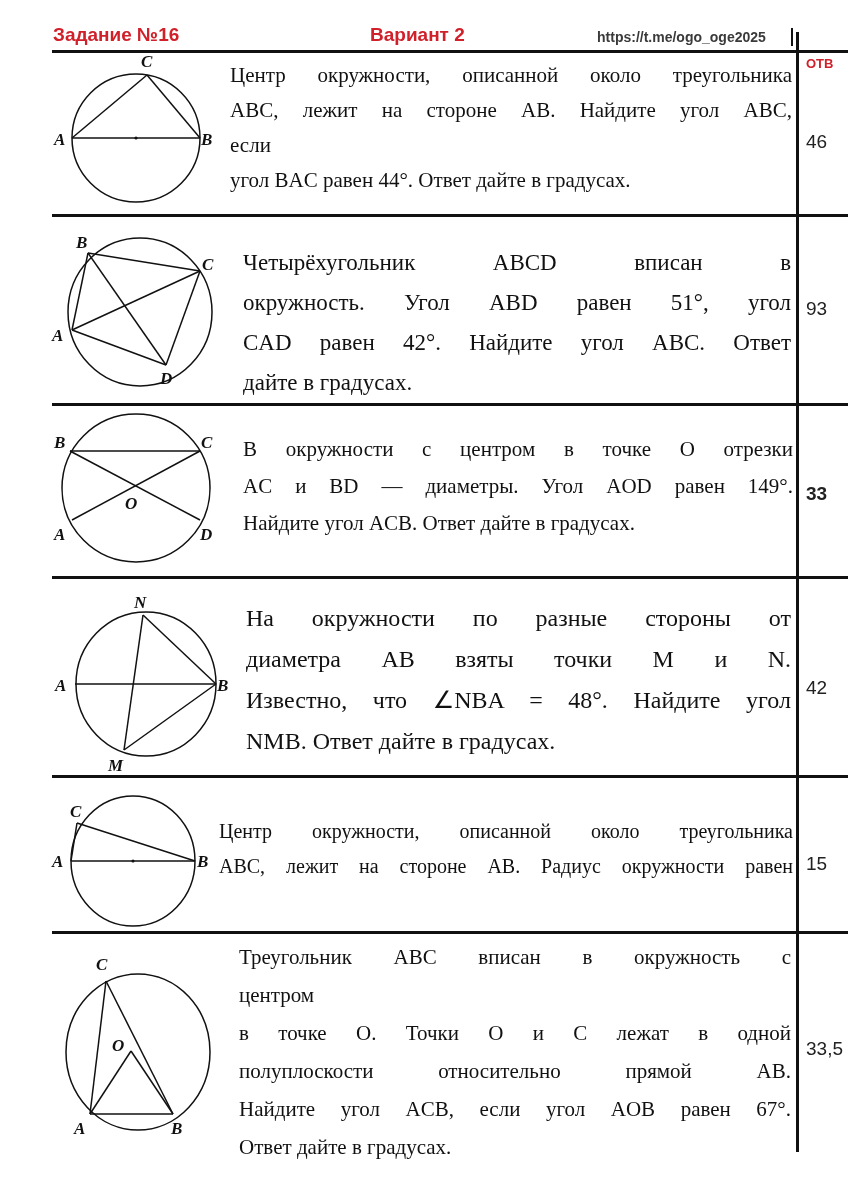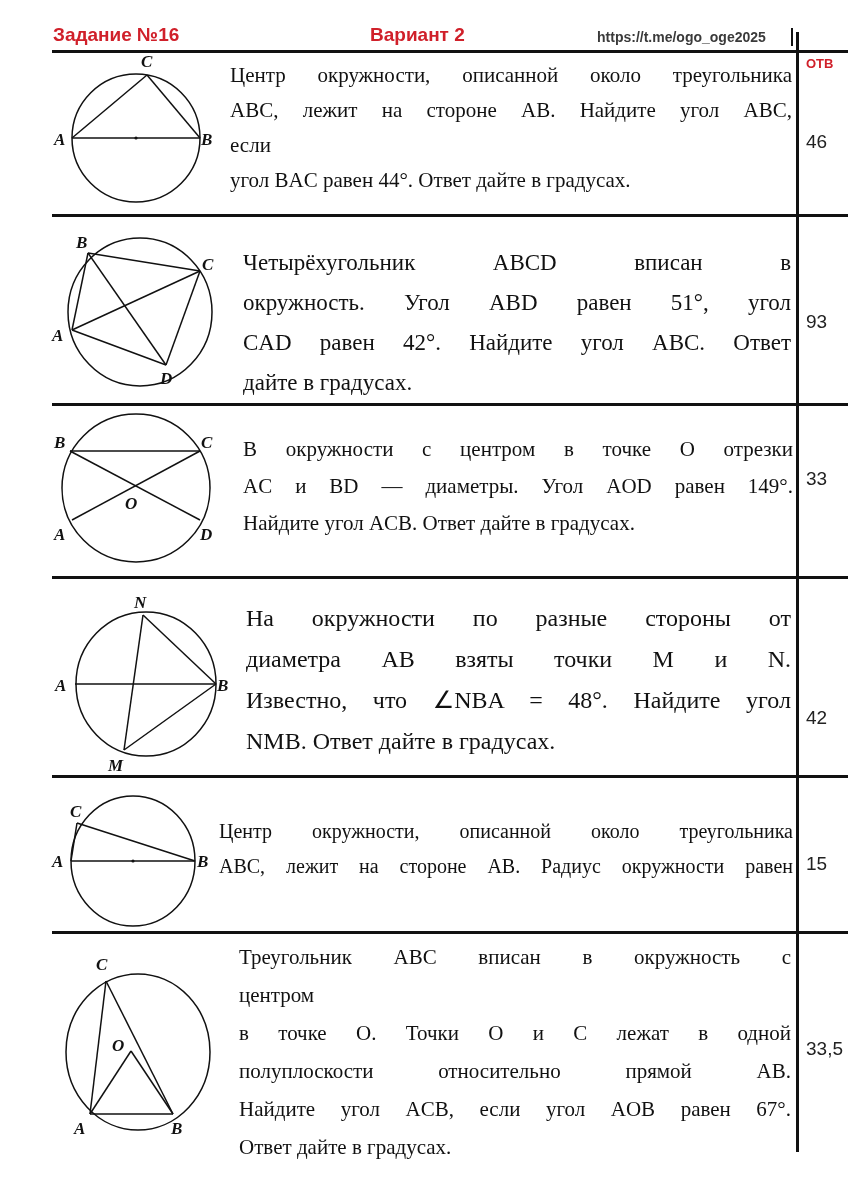--- a/index.html
+++ b/index.html
@@ -72,62 +72,62 @@
     <text x="2" y="113" font-size="17">A</text>
     <text x="110" y="156" font-size="17">D</text>
   </svg>
 </div>
 <div class="text" style="left:243px; top:228px; width:548px; font-size:23px; line-height:40px;margin-top:15px;">
   <p style="text-align-last:justify;">Четырёхугольник ABCD вписан в</p>
   <p style="text-align-last:justify;">окружность. Угол ABD равен 51°, угол</p>
   <p style="text-align-last:justify;">CAD равен 42°. Найдите угол ABC. Ответ</p>
   <p>дайте в градусах.</p>
 </div>
-<div class="answer" style="top:298px;margin-top:13px;">93</div>
+<div class="answer" style="top:298px;">93</div>
 
 <div class="fig" style="left:50px; top:408px; width:175px; height:165px;">
   <svg width="175" height="165" viewBox="0 0 175 165">
     <circle cx="86" cy="80" r="74" fill="none" stroke="#111" stroke-width="1.5"></circle>
     <line x1="20" y1="43" x2="150" y2="43" stroke="#111" stroke-width="1.6"></line>
     <line x1="20" y1="43" x2="150" y2="112" stroke="#111" stroke-width="1.5"></line>
     <line x1="150" y1="43" x2="22" y2="112" stroke="#111" stroke-width="1.5"></line>
     <text x="4" y="40" font-size="17">B</text>
     <text x="151" y="40" font-size="17">C</text>
     <text x="75" y="101" font-size="17">O</text>
     <text x="4" y="132" font-size="17">A</text>
     <text x="150" y="132" font-size="17">D</text>
   </svg>
 </div>
 <div class="text" style="left:243px; top:431px; width:550px; font-size:21px; line-height:37px;">
   <p style="text-align-last:justify;">В окружности с центром в точке O отрезки</p>
   <p style="text-align-last:justify;">AC и BD — диаметры. Угол AOD равен 149°.</p>
   <p>Найдите угол ACB. Ответ дайте в градусах.</p>
 </div>
-<div class="answer" style="top:468px;">33</div>
+<div class="answer" style="top:483px;font-weight:bold;">33</div>
 
 <div class="fig" style="left:50px; top:588px; width:185px; height:190px;">
   <svg width="185" height="190" viewBox="0 0 185 190">
     <ellipse cx="96" cy="96" rx="70" ry="72" fill="none" stroke="#111" stroke-width="1.5"></ellipse>
     <line x1="25" y1="96" x2="166" y2="96" stroke="#111" stroke-width="1.6"></line>
     <line x1="93" y1="27" x2="166" y2="96" stroke="#111" stroke-width="1.5"></line>
     <line x1="93" y1="27" x2="74" y2="162" stroke="#111" stroke-width="1.5"></line>
     <line x1="74" y1="162" x2="166" y2="96" stroke="#111" stroke-width="1.5"></line>
     <text x="84" y="20" font-size="17">N</text>
     <text x="5" y="103" font-size="17">A</text>
     <text x="167" y="103" font-size="17">B</text>
     <text x="58" y="183" font-size="17">M</text>
   </svg>
 </div>
 <div class="text" style="left:246px; top:598px; width:545px; font-size:24px; line-height:41px;">
   <p style="text-align-last:justify;">На окружности по разные стороны от</p>
   <p style="text-align-last:justify;">диаметра AB взяты точки M и N.</p>
   <p style="text-align-last:justify;">Известно, что ∠NBA = 48°. Найдите угол</p>
   <p>NMB. Ответ дайте в градусах.</p>
 </div>
-<div class="answer" style="top:707px;">42</div>
+<div class="answer" style="top:677px;">42</div>
 
 <div class="fig" style="left:50px; top:795px; width:175px; height:135px;">
   <svg width="175" height="135" viewBox="0 0 175 135">
     <ellipse cx="83" cy="66" rx="62" ry="65" fill="none" stroke="#111" stroke-width="1.5"></ellipse>
     <line x1="21" y1="66" x2="145" y2="66" stroke="#111" stroke-width="1.6"></line>
     <line x1="21" y1="66" x2="27" y2="28" stroke="#111" stroke-width="1.5"></line>
     <line x1="27" y1="28" x2="145" y2="66" stroke="#111" stroke-width="1.5"></line>
     <circle cx="83" cy="66" r="1.6" fill="#111"></circle>
     <text x="20" y="22" font-size="17">C</text>
     <text x="2" y="72" font-size="17">A</text>

